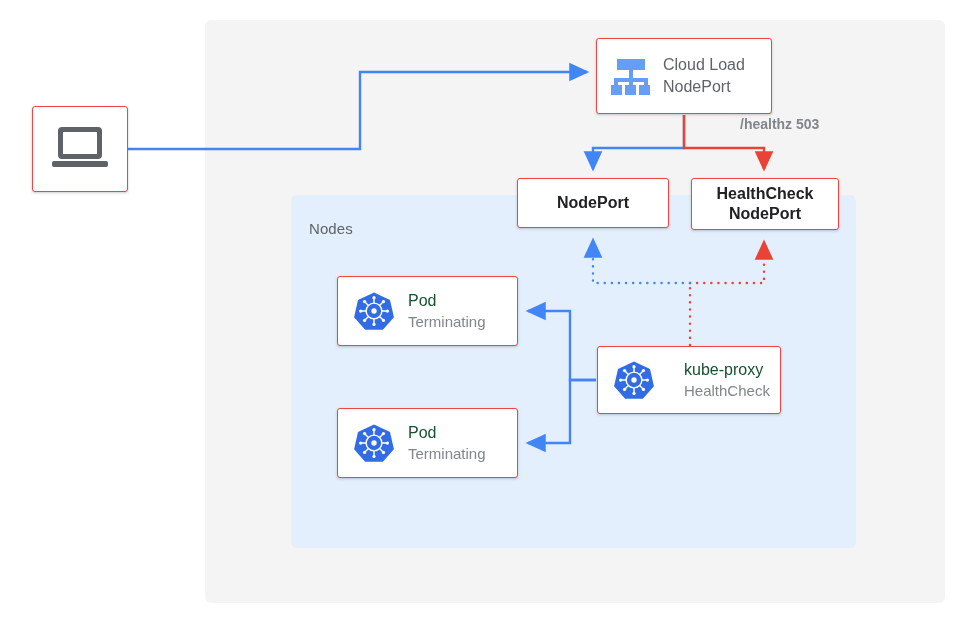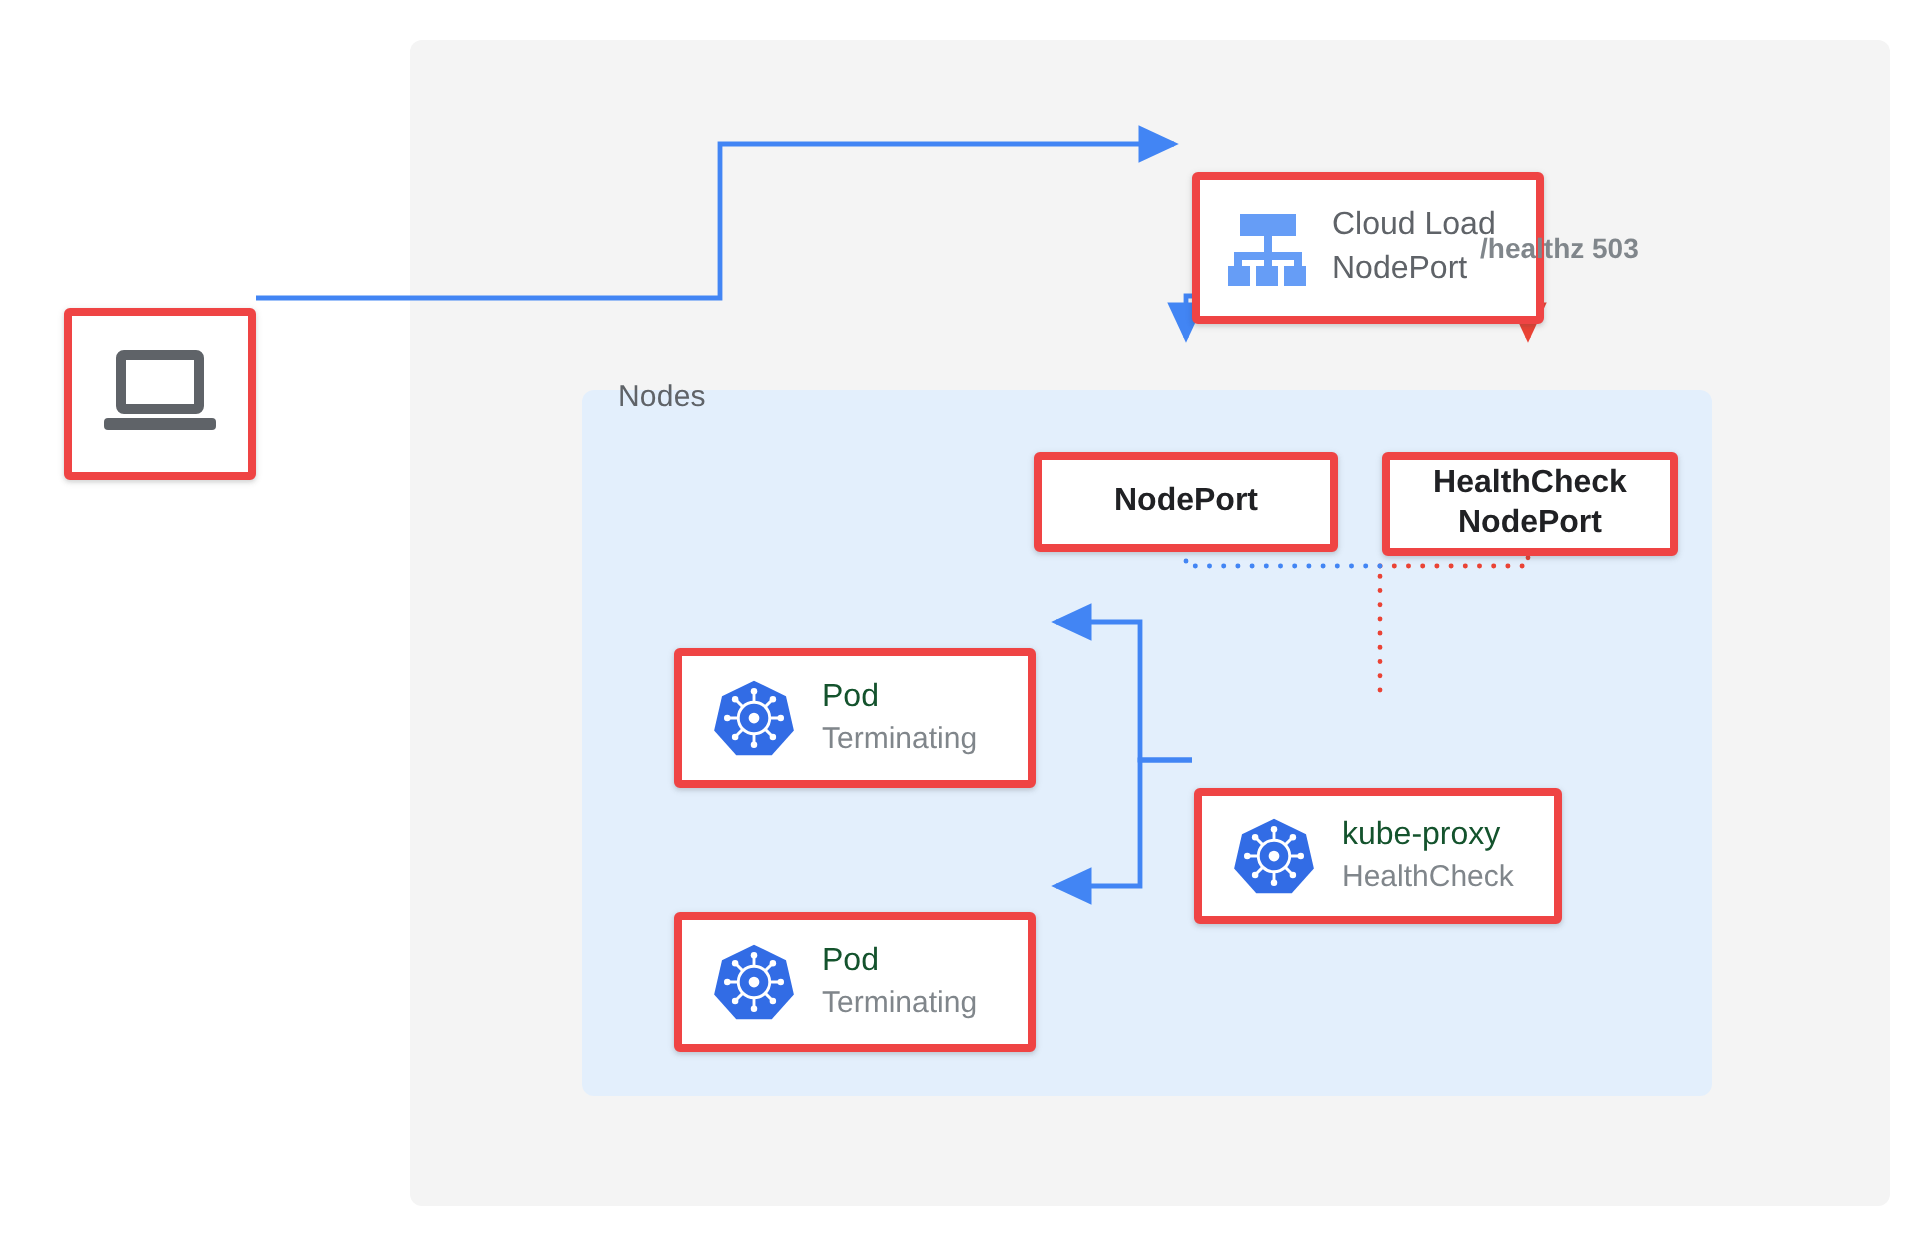--- a/index.html
+++ b/index.html
@@ -14,31 +14,31 @@
   
   .panel-outer{
     position:absolute;left:205px;top:20px;width:740px;height:583px;
     background:#f4f4f4;border-radius:6px;
   }
   .panel-nodes{
     position:absolute;left:291px;top:195px;width:565px;height:353px;
     background:#e3effc;border-radius:6px;
   }
   .panel-nodes-label{
-    position:absolute;left:309px;top:190px;
+    position:absolute;left:309px;top:220px;
     font-size:15px;color:#5f6368;letter-spacing:.1px;
   }
 
   
   .card{
     position:absolute;background:#ffffff;
-    border:4px solid #ef4444;border-radius:3px;
+    border:1px solid #ef4444;border-radius:3px;
     box-shadow:0 1px 2px rgba(60,64,67,.18), 0 1px 3px 1px rgba(60,64,67,.06);
     box-sizing:border-box;
-    display:flex;align-items:center;margin-top:48px;
+    display:flex;align-items:center;
   }
 
   
   .card-laptop{left:32px;top:106px;width:96px;height:86px;justify-content:center;}
   .laptop-icon{width:56px;height:44px;position:relative;}
   .laptop-screen{
     position:absolute;left:6px;top:0;width:44px;height:32px;
     border:5px solid #5f6368;border-radius:4px;box-sizing:border-box;background:#fff;
   }
   .laptop-base{
@@ -69,21 +69,21 @@
   .port-label{font-size:16px;font-weight:bold;color:#202124;line-height:1.25;}
 
   
   .k8s-icon{width:40px;height:42px;flex:0 0 auto;}
   .card-body{display:flex;flex-direction:column;justify-content:center;}
   .row-title{font-size:16px;color:#14532d;line-height:1.3;}
   .row-sub{font-size:15px;color:#80868b;line-height:1.3;}
 
   .card-pod1{left:337px;top:276px;width:181px;height:70px;padding:0 16px;gap:14px;}
   .card-pod2{left:337px;top:408px;width:181px;height:70px;padding:0 16px;gap:14px;}
-  .card-kubeproxy{left:597px;top:346px;width:184px;height:68px;padding:0 16px;gap:14px;}
+  .card-kubeproxy{left:597px;top:346px;width:184px;height:68px;padding:0 16px;gap:30px;}
 
   
   #wires{position:absolute;left:0;top:0;width:965px;height:623px;pointer-events:none;}
 
   .healthz-label{
     position:absolute;left:692px;top:116px;
     font-size:14px;font-weight:bold;color:#80868b;white-space:nowrap;margin-left:48px;
   }
 </style>
 </head>

